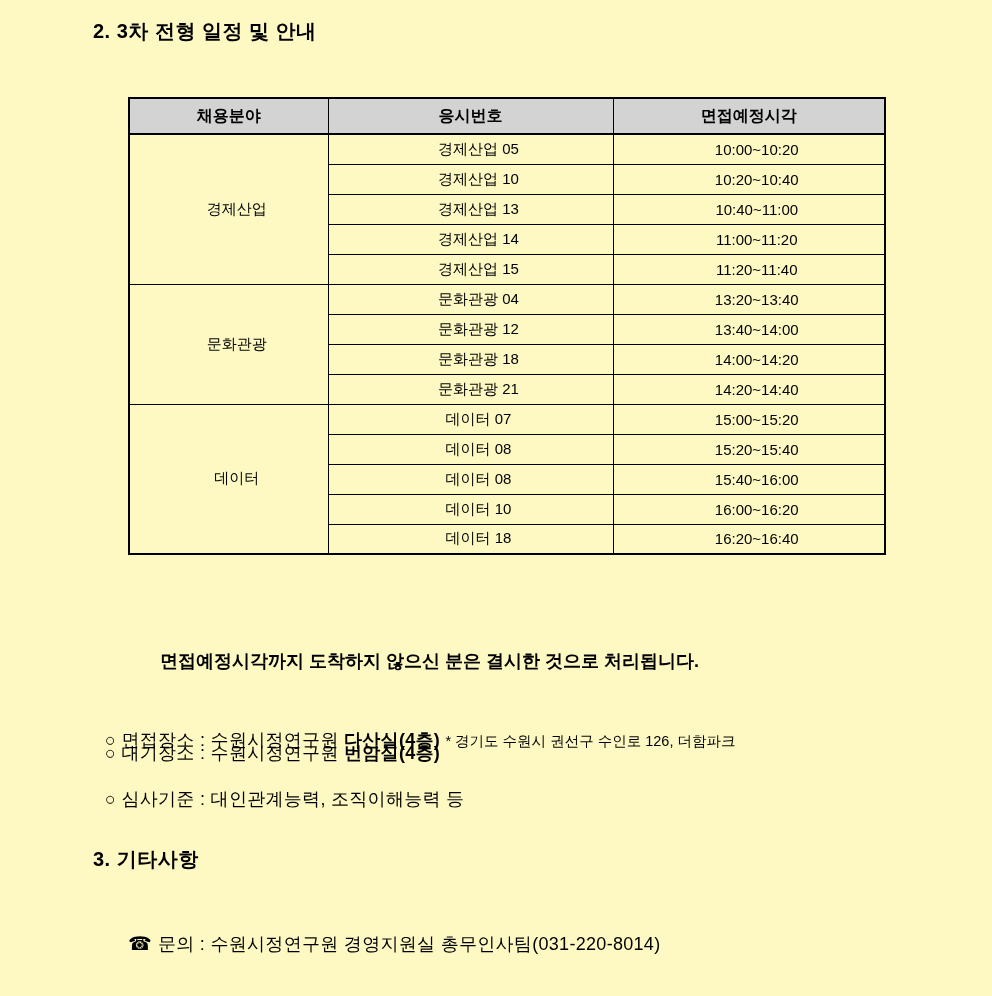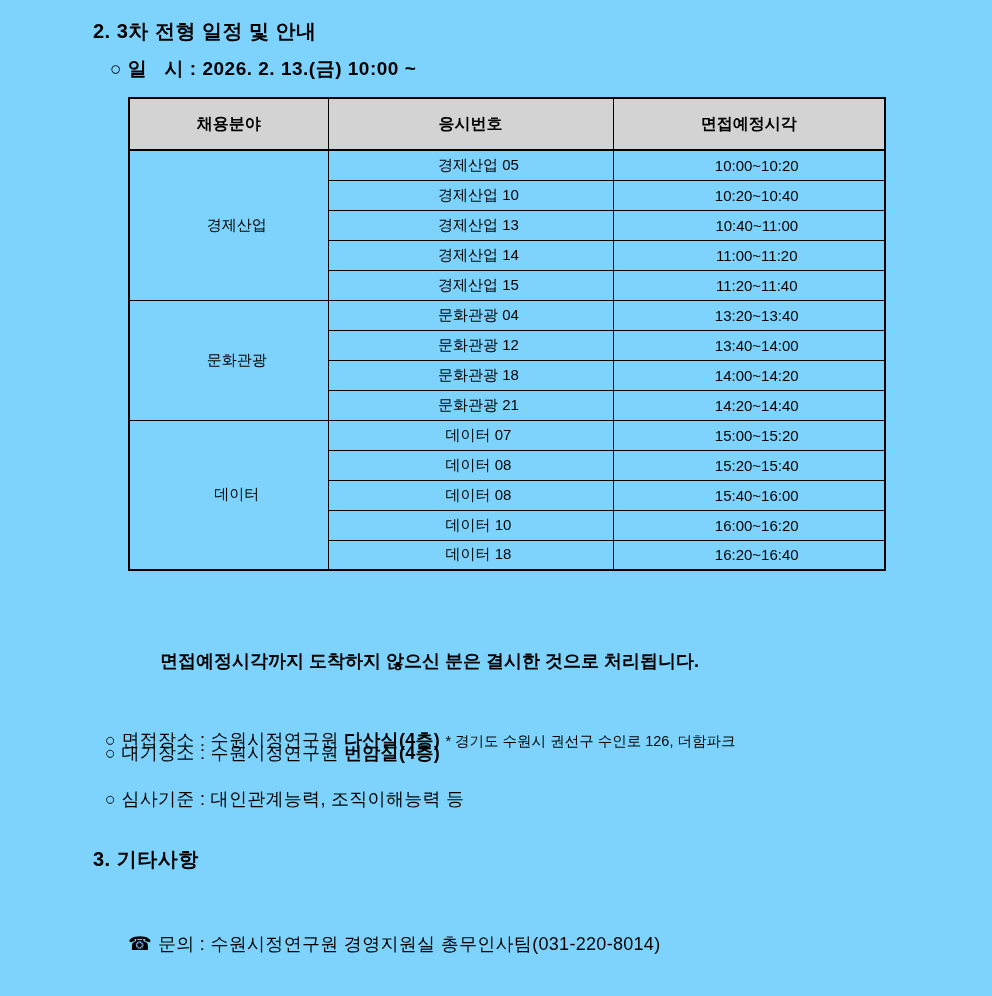--- a/index.html
+++ b/index.html
@@ -5,21 +5,21 @@
   * { margin: 0; padding: 0; box-sizing: border-box; }
   html, body { background: #ffffff; }
   body {
     font-family: "Liberation Sans", "DejaVu Sans", sans-serif;
     color: #000000;
   }
   .page {
     position: relative;
     width: 992px;
     height: 996px;
-    background: #7dd3fc;
+    background: #fef9c3;
     overflow: hidden;
   }
   [data-bind] { white-space: pre-wrap; }
 
   .section-heading {
     position: absolute;
     font-size: 20px;
     font-weight: bold;
     letter-spacing: 0.5px;
   }
@@ -42,21 +42,21 @@
     border: 2px solid #000000;
     table-layout: fixed;
   }
   table.schedule col.c-field { width: 199px; }
   table.schedule col.c-number { width: 285px; }
   table.schedule col.c-time { width: 272px; }
   table.schedule th {
     border: 1px solid #000000;
     border-bottom: 2px solid #000000;
     background: #d3d3d3;
-    height: 52px;
+    height: 36px;
     font-size: 16px;
     font-weight: bold;
     text-align: center;
     vertical-align: middle;
   }
   table.schedule td {
     border: 1px solid #000000;
     height: 30px;
     font-size: 15px;
     font-weight: normal;
@@ -99,21 +99,20 @@
   .seg-mid-note { font-size: 16px; }
   .phone-icon { font-size: 19px; margin-right: 6px; }
 </style>
 </head>
 <body>
 
 <div class="page">
 
   <div class="section-heading heading-2" data-bind="section2.title">2. 3차 전형 일정 및 안내</div>
 
-  <div class="date-line" data-bind="section2.date_line">○ 일   시 : 2026. 2. 13.(금) 10:00 ~</div>
 
   <table class="schedule">
     <colgroup>
       <col class="c-field">
         <col class="c-number">
         <col class="c-time">
     </colgroup>
     <thead>
       <tr>
         <th data-bind="table.headers.0">채용분야</th>

